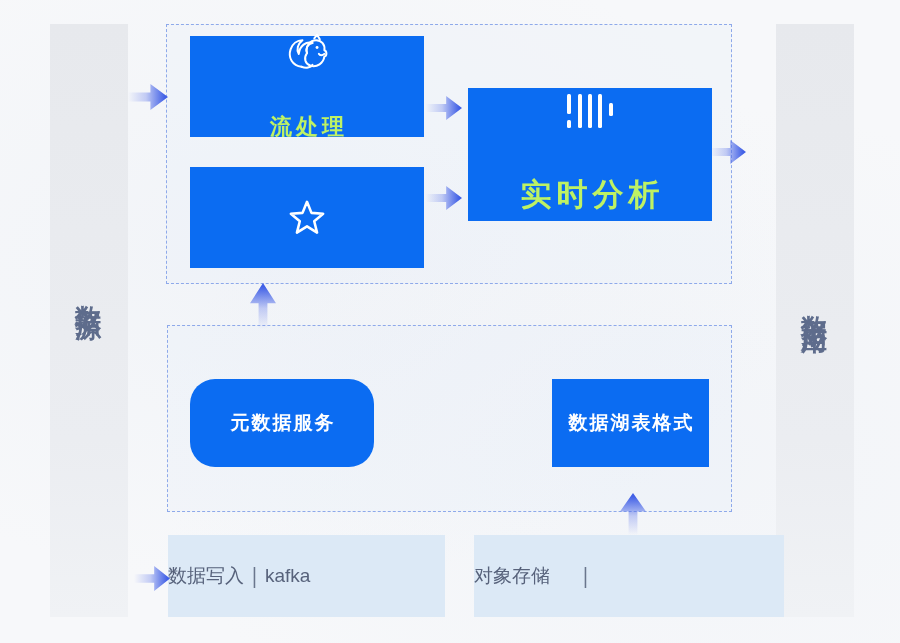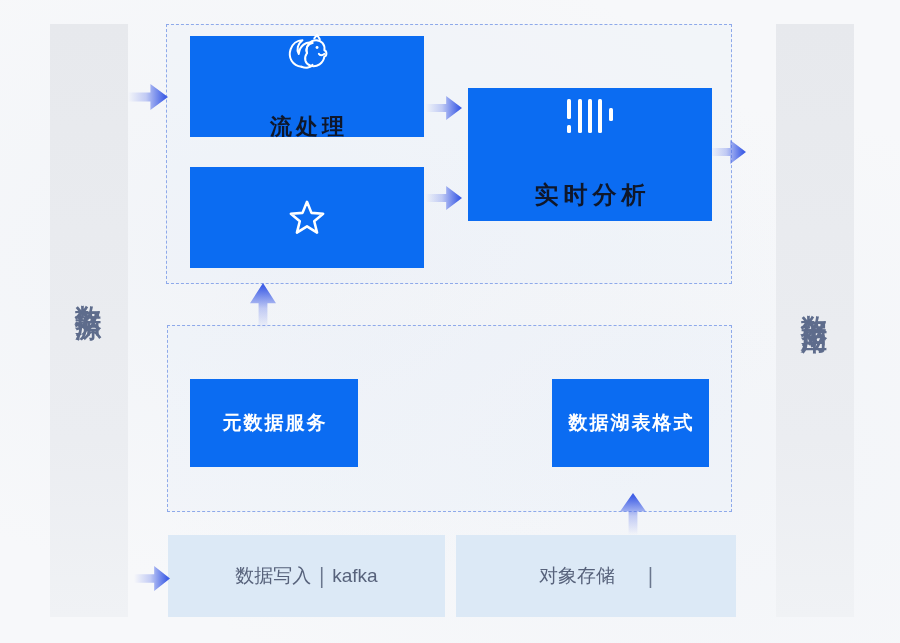--- a/index.html
+++ b/index.html
@@ -28,41 +28,41 @@
   
   .dashed-box{position:absolute;border:1px dashed var(--dashed-border,#8EA9EA);
     background:rgba(231,239,249,0.30);box-sizing:border-box;}
   .dashed-top{left:166px;top:24px;width:566px;height:260px;}
   .dashed-bottom{left:167px;top:325px;width:565px;height:187px;}
 
   
   .bluebox{position:absolute;background:var(--primary-blue,#0B6CF2);
     display:flex;flex-direction:column;align-items:center;justify-content:center;
     color:#fff;}
-  .bluebox .label{color:#0f172a;font-weight:bold;white-space:nowrap;margin-top:32px;}
+  .bluebox .label{color:#bef264;font-weight:bold;white-space:nowrap;margin-top:32px;}
   .box-stream{left:190px;top:36px;width:234px;height:101px;gap:6px;}
   .box-batch{left:190px;top:167px;width:234px;height:101px;gap:7px;}
   .box-realtime{left:468px;top:88px;width:244px;height:133px;gap:14px;}
   .box-stream .label,.box-batch .label{font-size:22px;letter-spacing:4px;margin-right:-4px;}
-  .box-realtime .label{font-size:24px;letter-spacing:5px;margin-right:-5px;}
+  .box-realtime .label{font-size:31px;letter-spacing:5px;margin-right:-5px;}
 
   .servicebox{position:absolute;top:379px;height:88px;background:var(--primary-blue,#0B6CF2);
     display:flex;align-items:center;justify-content:center;}
   .servicebox .label{color:#fff;font-weight:bold;font-size:19px;letter-spacing:2px;margin-right:-2px;white-space:nowrap;}
-  .box-meta{left:190px;width:168px;}
+  .box-meta{left:190px;width:184px;border-radius:25px;}
   .box-perm{left:371px;width:158px;}
   .box-lake{left:552px;width:157px;}
 
   
   .storagebox{position:absolute;top:535px;height:82px;
     background:var(--light-box-bg,#DCE9F6);
-    display:flex;align-items:center;justify-content:center;gap:8px;
+    display:flex;align-items:center;justify-content:flex-start;gap:8px;
     color:var(--light-box-text,#57627B);font-size:19px;font-weight:500;}
   .box-ingest{left:168px;width:277px;}
-  .box-object{left:456px;width:280px;gap:33px;}
+  .box-object{left:474px;width:310px;gap:33px;}
   .storagebox .sep{font-weight:300;opacity:.85;transform:scaleY(1.15);}
 
   
   .arrow{position:absolute;
     clip-path:polygon(0 33%,56% 33%,56% 0,100% 50%,56% 100%,56% 67%,0 67%);
     background:linear-gradient(90deg,rgba(99,122,235,0) 0%,rgba(99,122,235,0.35) 45%,var(--arrow-blue,#4160E6) 92%);}
   .a-src-proc{left:128px;top:84px;width:40px;height:26px;}
   .a-stream-rt{left:426px;top:96px;width:36px;height:24px;}
   .a-batch-rt{left:426px;top:186px;width:36px;height:24px;}
   .a-rt-app{left:710px;top:140px;width:36px;height:24px;}

